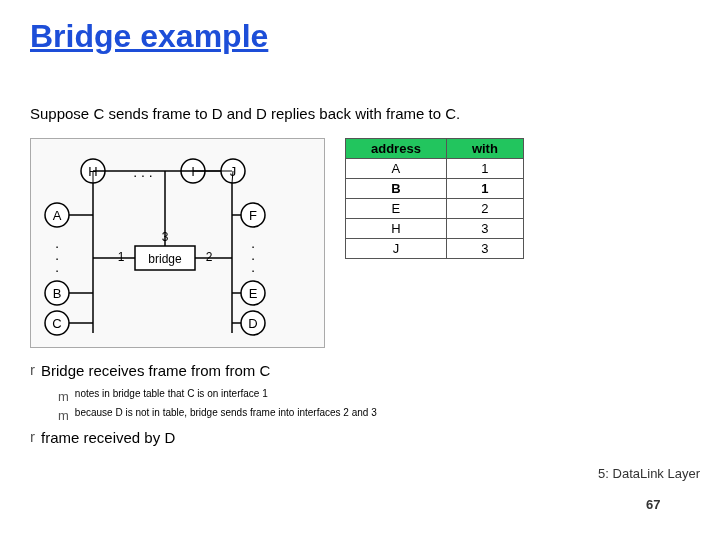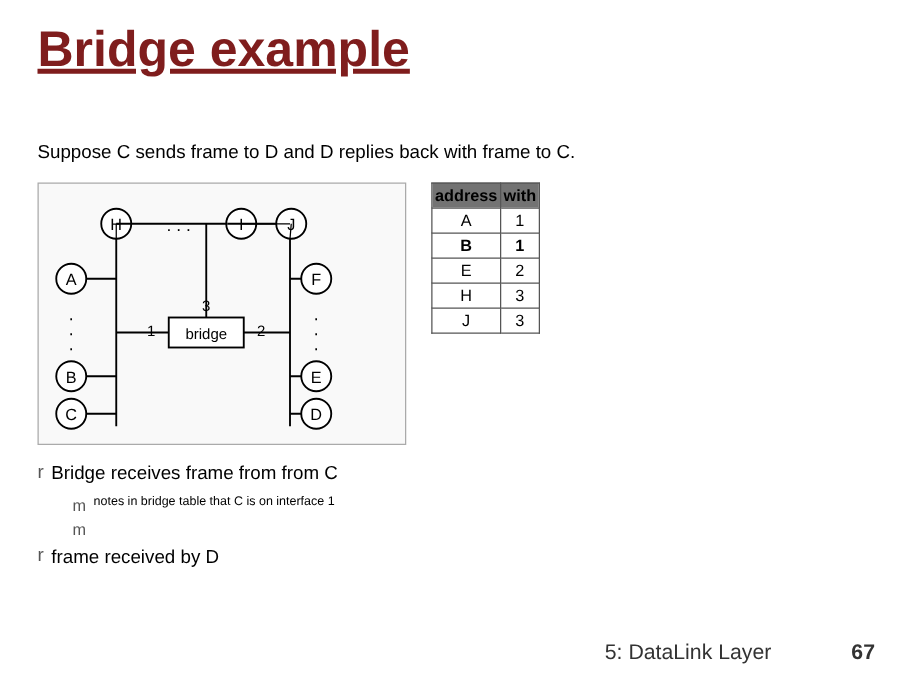--- a/index.html
+++ b/index.html
@@ -10,24 +10,24 @@
       font-family: Arial, sans-serif;
       font-size: 15px;
       color: #000;
       overflow: hidden;
       position: relative;
     }
     .page {
       padding: 18px 30px 10px 30px;
     }
     .title {
-      font-size: 40px;
+      font-size: 32px;
       font-weight: bold;
       text-decoration: underline;
-      color: #7f1d1d;
+      color: #1d4ed8;
       margin-bottom: 10px;
       font-family: Arial, sans-serif;
     }
     .subtitle {
       font-size: 15px;
       margin-bottom: 12px;
       line-height: 1.5;
       margin-top: 48px;
     }
     .diagram-area {
@@ -43,22 +43,22 @@
     .table-area {
       flex: 0 0 auto;
       margin-left: 8px;
     }
     table.addr-table {
       border-collapse: collapse;
       font-size: 13px;
     }
     table.addr-table th {
       border: 1px solid #555;
-      padding: 2px 2px;
-      background: #737373;
+      padding: 2px 25px;
+      background: #22c55e;
       font-weight: bold;
       text-align: center;
     }
     table.addr-table td {
       border: 1px solid #555;
       padding: 2px 8px;
       text-align: center;
     }
     .bullet-section {
       margin-top: 4px;
@@ -90,26 +90,27 @@
       margin-right: 6px;
       margin-top: 2px;
       color: #555;
     }
     .sub-bullet-text {
       font-size: 10px;
       line-height: 1.4;
     }
     .footer {
       position: absolute;
-      bottom: 8px;
+      bottom: 28px;
       right: 20px;
-      font-size: 17px;
+      font-size: 13px;
       color: #333;
       display: flex;
       gap: 16px;
+      flex-direction: column;
     }
     .footer-page {
       font-weight: bold;
       margin-left: 48px;
     }
   </style>
 </head>
 <body>
 
 <div class="page">
@@ -237,20 +238,21 @@
     <div class="bullet-row">
       <span class="bullet-icon">r</span>
       <span class="bullet-text">Bridge receives frame from from C</span>
     </div>
     <div class="sub-bullet-row">
       <span class="sub-bullet-icon">m</span>
       <span class="sub-bullet-text">notes in bridge table that C is on interface 1</span>
     </div>
     <div class="sub-bullet-row">
       <span class="sub-bullet-icon">m</span>
+      <span class="sub-bullet-text">because D is not in table, bridge sends frame into interfaces 2 and 3</span>
     </div>
     <div class="bullet-row" style="margin-top:4px;">
       <span class="bullet-icon">r</span>
       <span class="bullet-text">frame received by D</span>
     </div>
   </div>
 </div>
 
 <div class="footer">
   <span>5: DataLink Layer</span>

